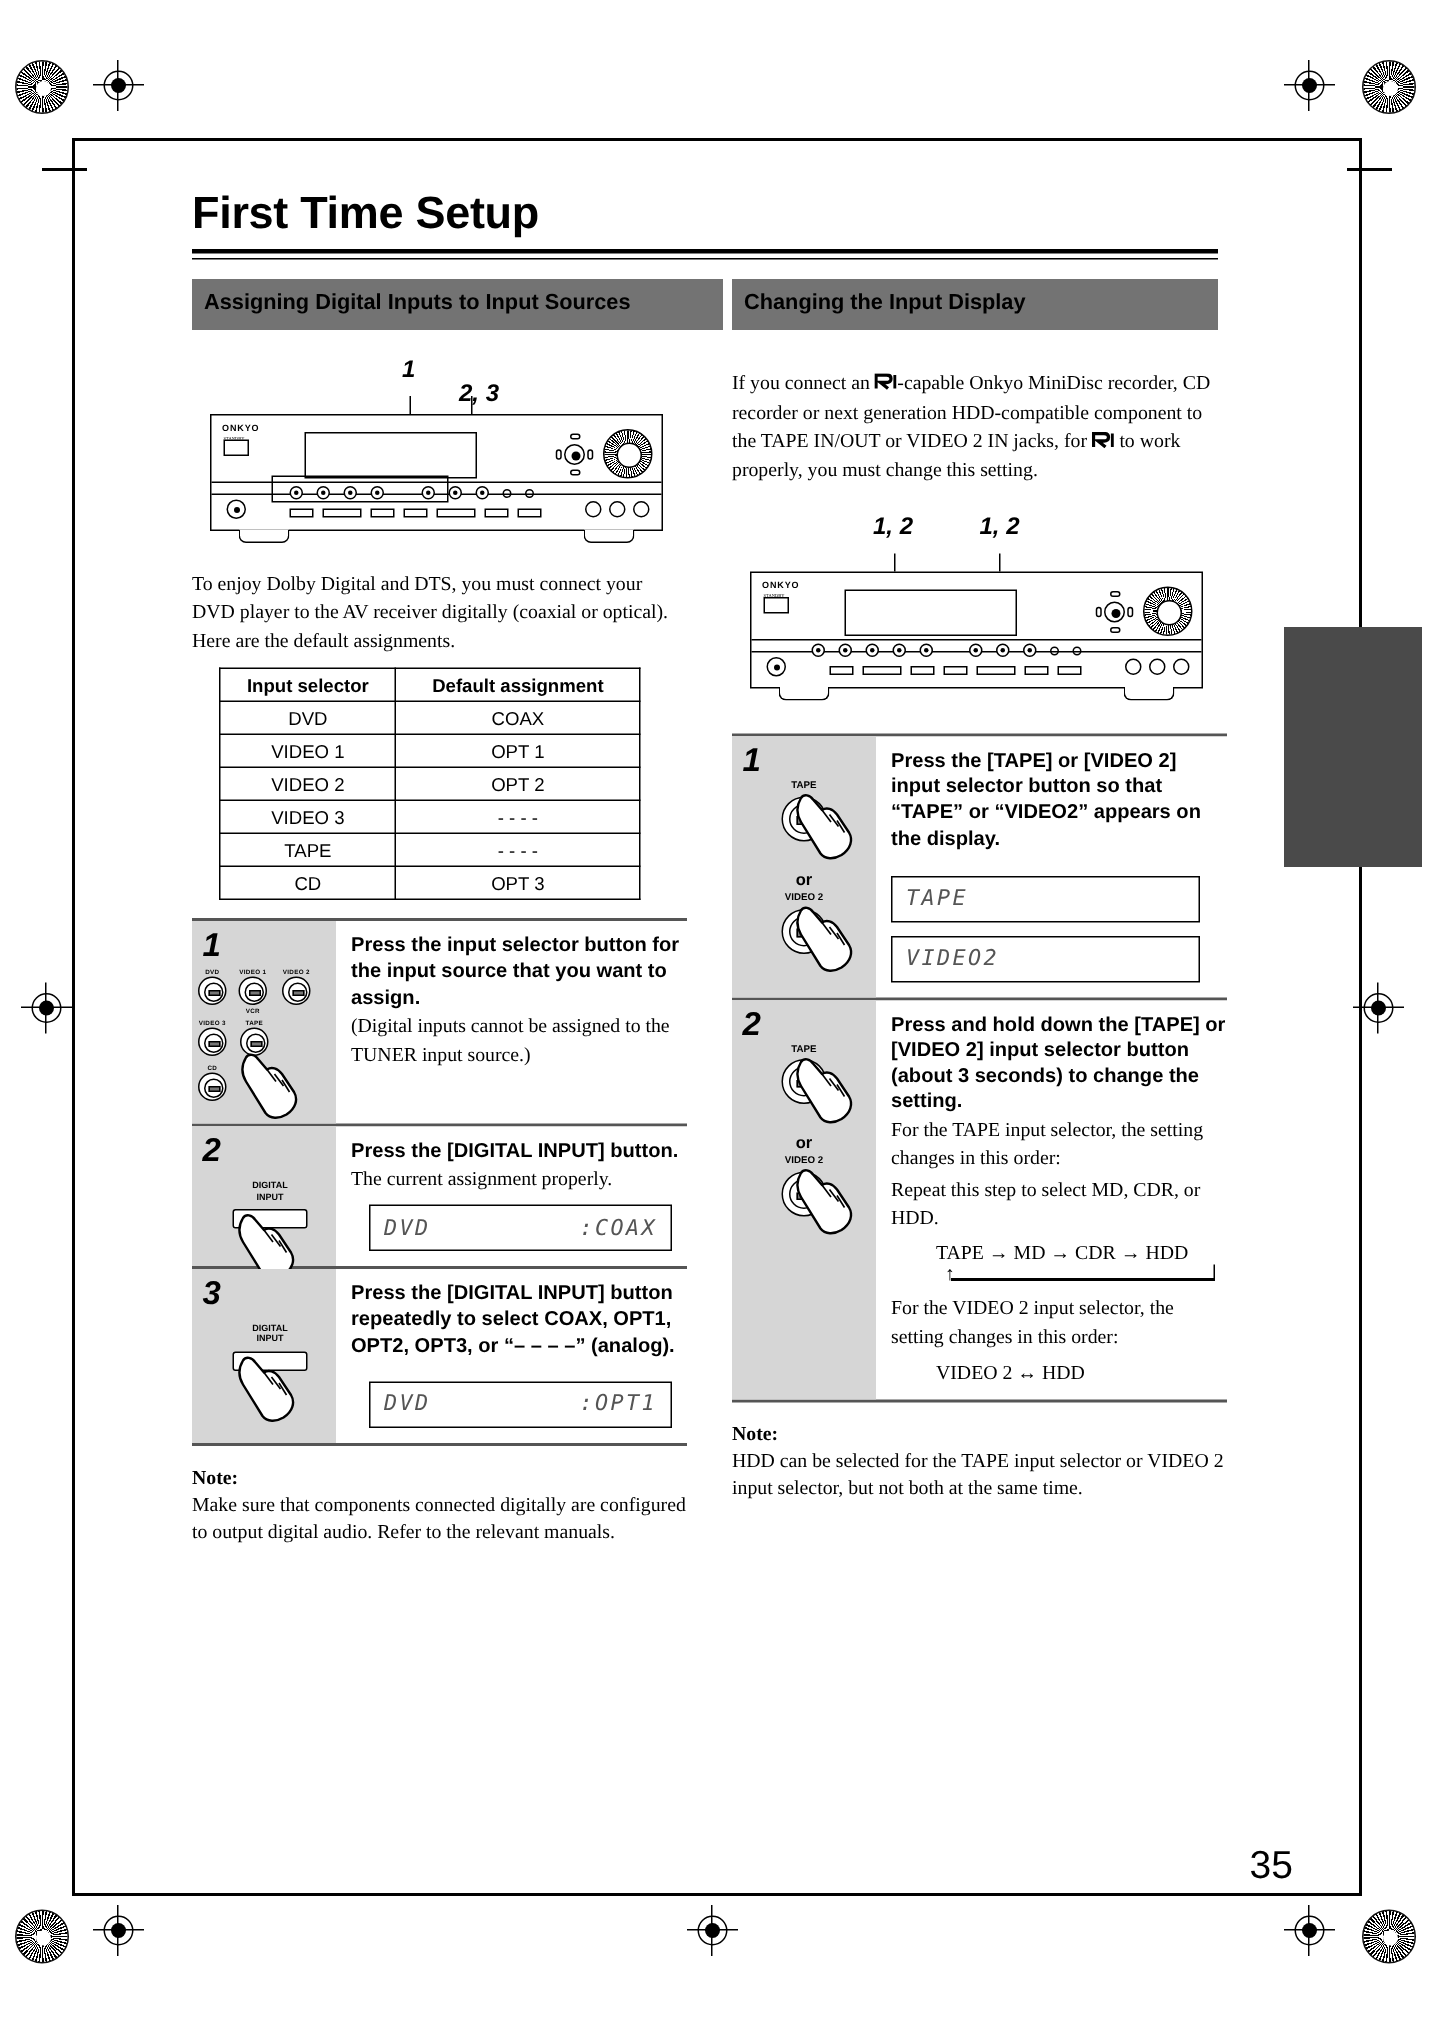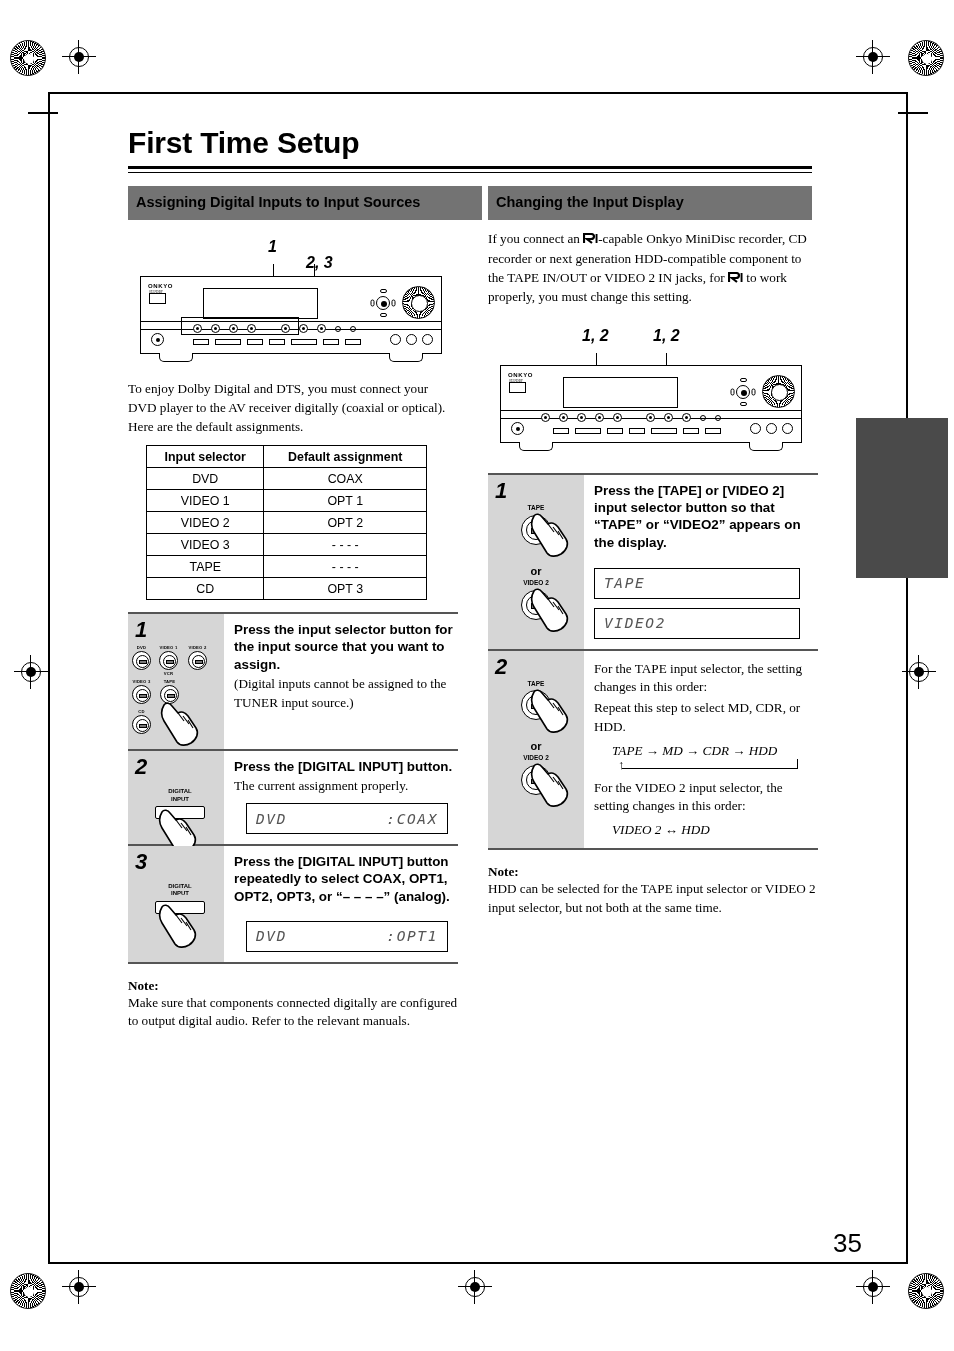--- a/index.html
+++ b/index.html
@@ -251,21 +251,21 @@
     font-style: italic;
   }
   .lcd .right { margin-left: auto; }
 
   
   .note { margin-top: 12px; }
   .note b { font-size: 13.2px; }
   .note p { font-size: 13.2px; line-height: 1.42; }
 
   
-  .flow { font-size: 13.2px; margin: 6px 0 0 18px; position: relative; font-style: italic; }
+  .flow { font-size: 13.2px; margin: 6px 0 0 30px; position: relative; }
   .flow .loop {
     position: relative; height: 14px; margin-left: 4px;
   }
   .flow .loop .hbar { position:absolute; left:6px; top:9px; height:1.3px; width:176px; background:#000; }
   .flow .loop .vbar { position:absolute; left:181px; top:0px; width:1.3px; height:10px; background:#000; }
   .flow .loop .arrowup {
     position:absolute; left:2px; top:-1px; font-size: 13px; line-height: 1;
   }
 
   .thumbtab {
@@ -536,21 +536,21 @@
         <b>Note:</b>
         <p>Make sure that components connected digitally are configured to output digital audio. Refer to the relevant manuals.</p>
       </div>
 
     </div>
 
     <div class="col col-right">
 
       <div class="sec-head" style="width:324px;">Changing the Input Display</div>
 
-      <div class="body-text" style="margin-top:10px;">
+      <div class="body-text" style="margin-top:26px;">
         <p><span>If you connect an </span><span style="display:inline-block; vertical-align:-1px;"><svg width="15" height="11" viewBox="0 0 15 11">
                 <path d="M1 10 L1 1 L8 1 Q11 1 11 3.5 Q11 6 8 6 L4 6 L9 10" fill="none" stroke="#000" stroke-width="2.2" stroke-linejoin="miter"></path>
                 <rect x="12.6" y="1" width="1.9" height="9" fill="#000"></rect>
               </svg></span><span>-capable Onkyo MiniDisc recorder, CD recorder or next generation HDD-compatible component to the TAPE IN/OUT or VIDEO 2 IN jacks, for </span><span style="display:inline-block; vertical-align:-1px;"><svg width="15" height="11" viewBox="0 0 15 11">
                 <path d="M1 10 L1 1 L8 1 Q11 1 11 3.5 Q11 6 8 6 L4 6 L9 10" fill="none" stroke="#000" stroke-width="2.2" stroke-linejoin="miter"></path>
                 <rect x="12.6" y="1" width="1.9" height="9" fill="#000"></rect>
               </svg></span><span> to work properly, you must change this setting.</span></p>
       </div>
 
       <div class="callouts" style="margin-top:20px;">
@@ -675,20 +675,21 @@
                 <svg viewBox="0 0 44 48">
                   <path d="M6 6 C3 11 3 17 6 22 L19 43 C22 47 28 47 33 44 C39 40 41 34 38 29 L30 17 C27 13 23 12 20 14 L14 7 C12 4 8 3 6 6 Z" fill="#ffffff" stroke="#000" stroke-width="1.6" stroke-linejoin="round"></path>
                   <path d="M20 14 L26 22" fill="none" stroke="#000" stroke-width="1.1"></path>
                   <path d="M25 17 L31 25" fill="none" stroke="#000" stroke-width="1.1"></path>
                   <path d="M30 21 L35 29" fill="none" stroke="#000" stroke-width="1.1"></path>
                 </svg>
               </div>
             </div>
           </div>
           <div class="step-right">
+            <div class="step-title">Press and hold down the [TAPE] or [VIDEO 2] input selector button (about 3 seconds) to change the setting.</div>
             <div class="step-desc">For the TAPE input selector, the setting changes in this order:</div>
             <div class="step-desc">Repeat this step to select MD, CDR, or HDD.</div>
             <div class="flow">
               <div>TAPE → MD → CDR → HDD</div>
               <div class="loop">
                 <span class="arrowup">↑</span>
                 <span class="hbar"></span>
                 <span class="vbar"></span>
               </div>
             </div>

